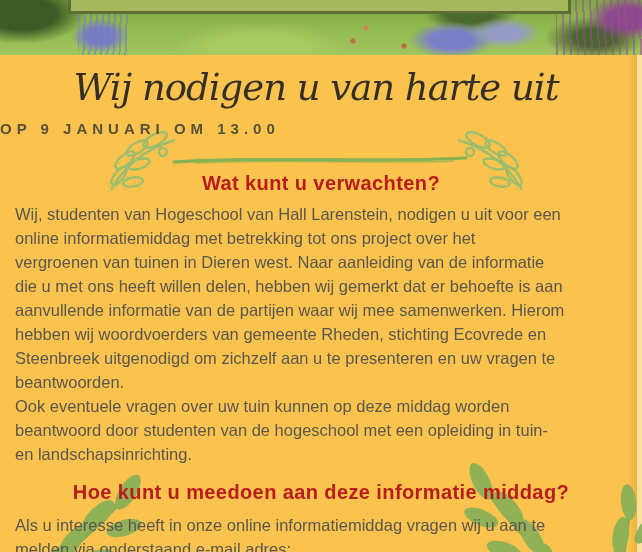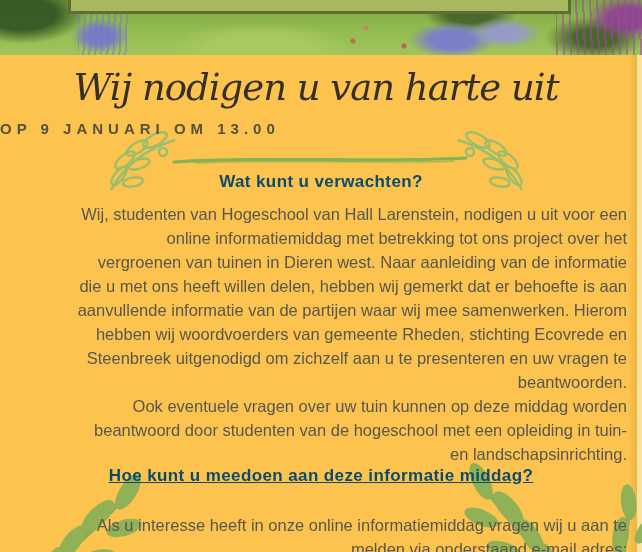--- a/index.html
+++ b/index.html
@@ -53,26 +53,26 @@
     position:absolute;left:0;top:66px;width:632px;text-align:center;
     font-family:"DejaVu Serif",serif;font-style:italic;font-weight:500;
     font-size:37px;letter-spacing:-1px;color:#362f28;z-index:5;
   }
   .subtitle{
     position:absolute;left:0;top:120px;width:642px;text-align:left;
     font-size:15px;font-weight:bold;letter-spacing:5px;color:#57503a;z-index:5;
   }
   .h-section{
     position:absolute;left:0;width:642px;text-align:center;
-    font-size:17px;font-weight:bold;color:#0c4a6e;letter-spacing:.4px;z-index:5;
+    font-size:20px;font-weight:bold;color:#b91c1c;letter-spacing:.4px;z-index:5;
   }
   .h1{top:172px;}
-  .h2{top:466px;text-decoration:underline;}
+  .h2{top:481px;}
   .body-text{
-    position:absolute;left:15px;width:612px;text-align:right;
+    position:absolute;left:15px;width:612px;text-align:left;
     font-size:16.5px;line-height:24px;font-weight:300;color:#585650;
     white-space:pre-line;z-index:5;
   }
   .body1{top:202px;}
   .body2{top:513px;}
   
   .sprig{position:absolute;top:128px;z-index:1;}
   .sprig-left{left:103px;}
   .sprig-right{left:452px;transform:scaleX(-1);}
   .divider{position:absolute;left:172px;top:153px;z-index:1;}

